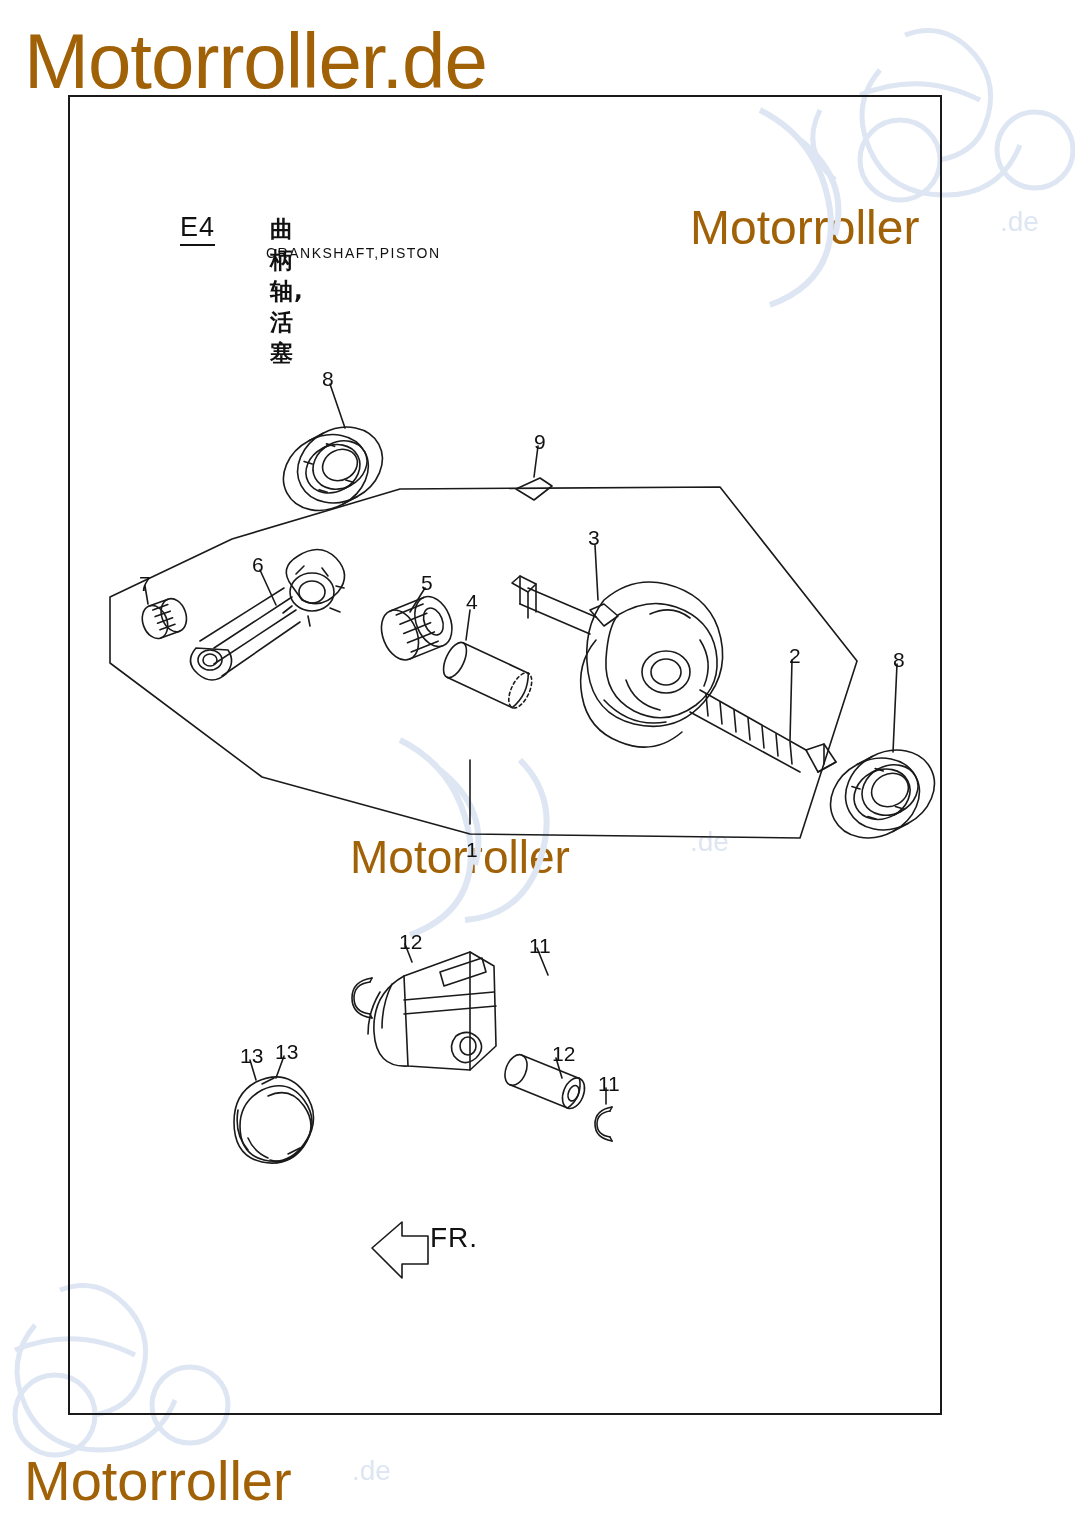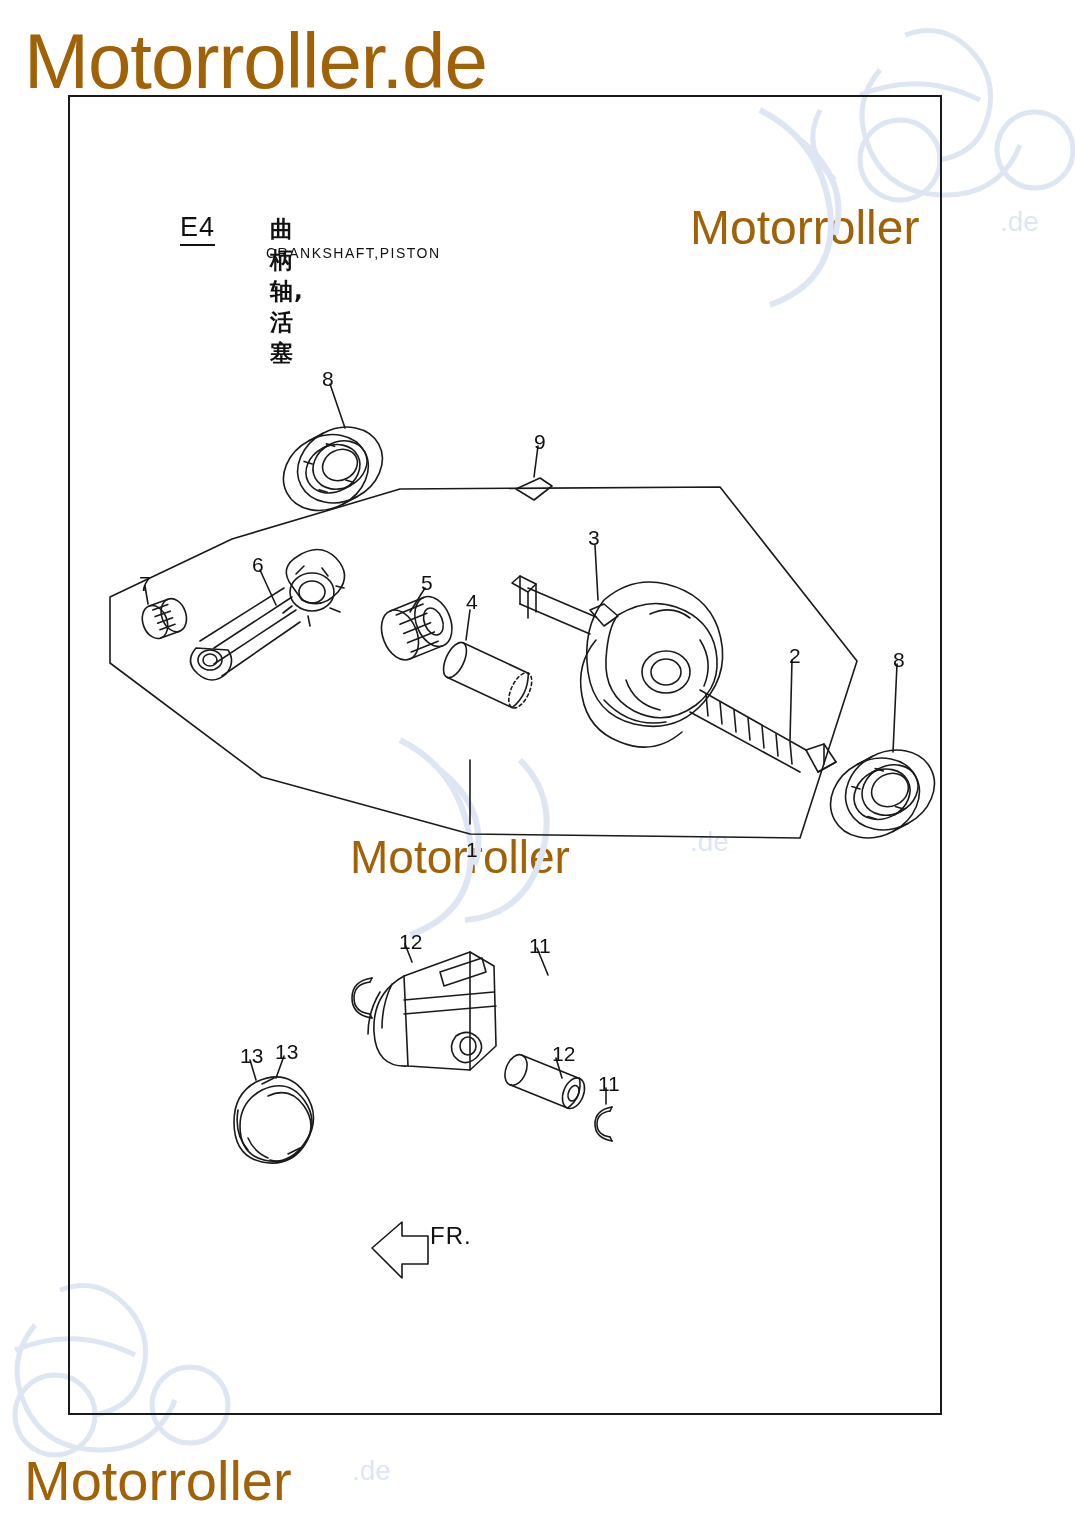--- a/index.html
+++ b/index.html
@@ -50,21 +50,21 @@
   }
 
   .callout{
     position:absolute;
     font-size:21px;
     color:#111;
     font-family:"Liberation Sans", sans-serif;
   }
   .fr-label{
     position:absolute; left:430px; top:1222px;
-    font-size:24px; color:#111; letter-spacing:1px;
+    font-size:28px; color:#111; letter-spacing:1px;
   }
   svg.art{ position:absolute; left:0; top:0; width:1075px; height:1519px; pointer-events:none;}
   .bgsvg{ position:absolute; left:0; top:0; width:1075px; height:1519px; }
 </style>
 </head>
 <body>
 
 <div class="wm wm-top">Motorroller.de</div>
 <div class="wm wm-mid">Motorroller</div>
 <div class="wm wm-de" style="left:1000px;top:206px;">.de</div>

